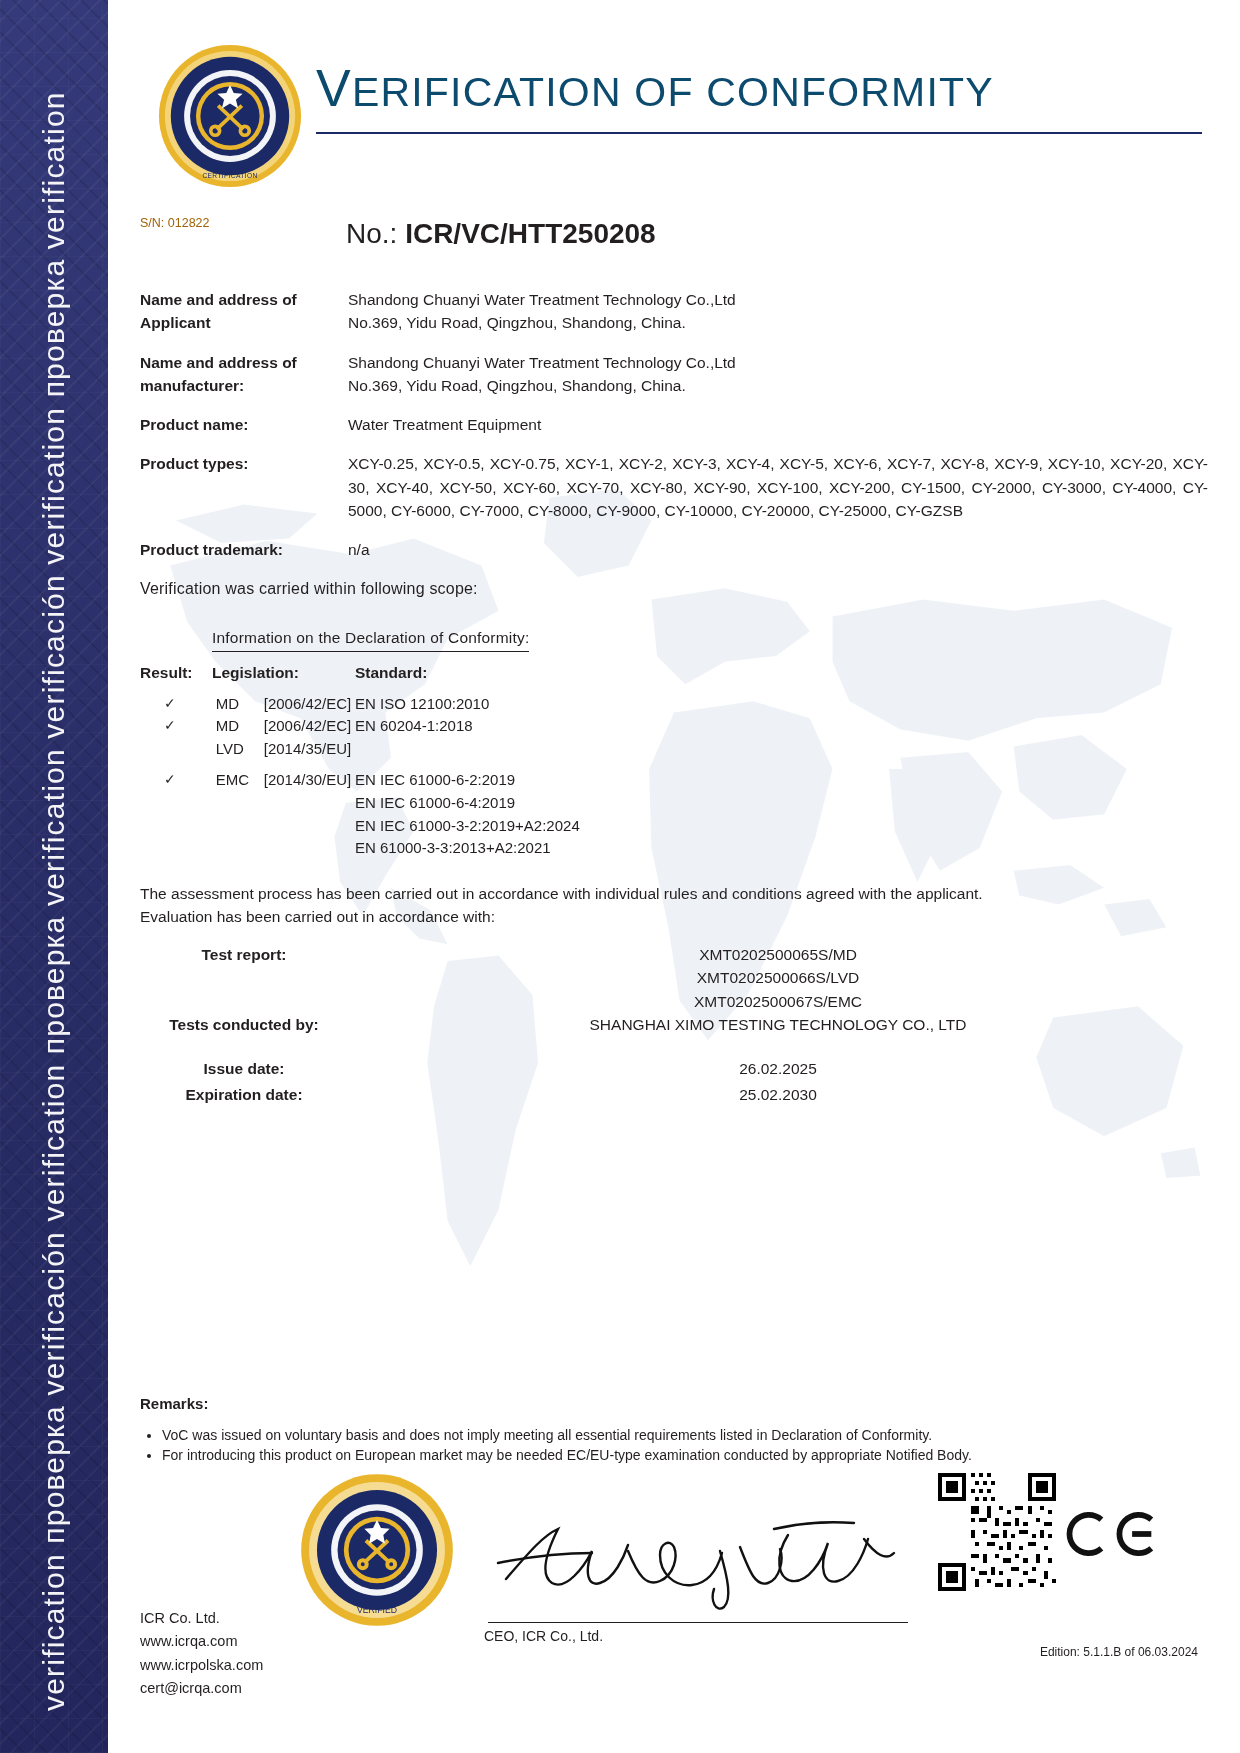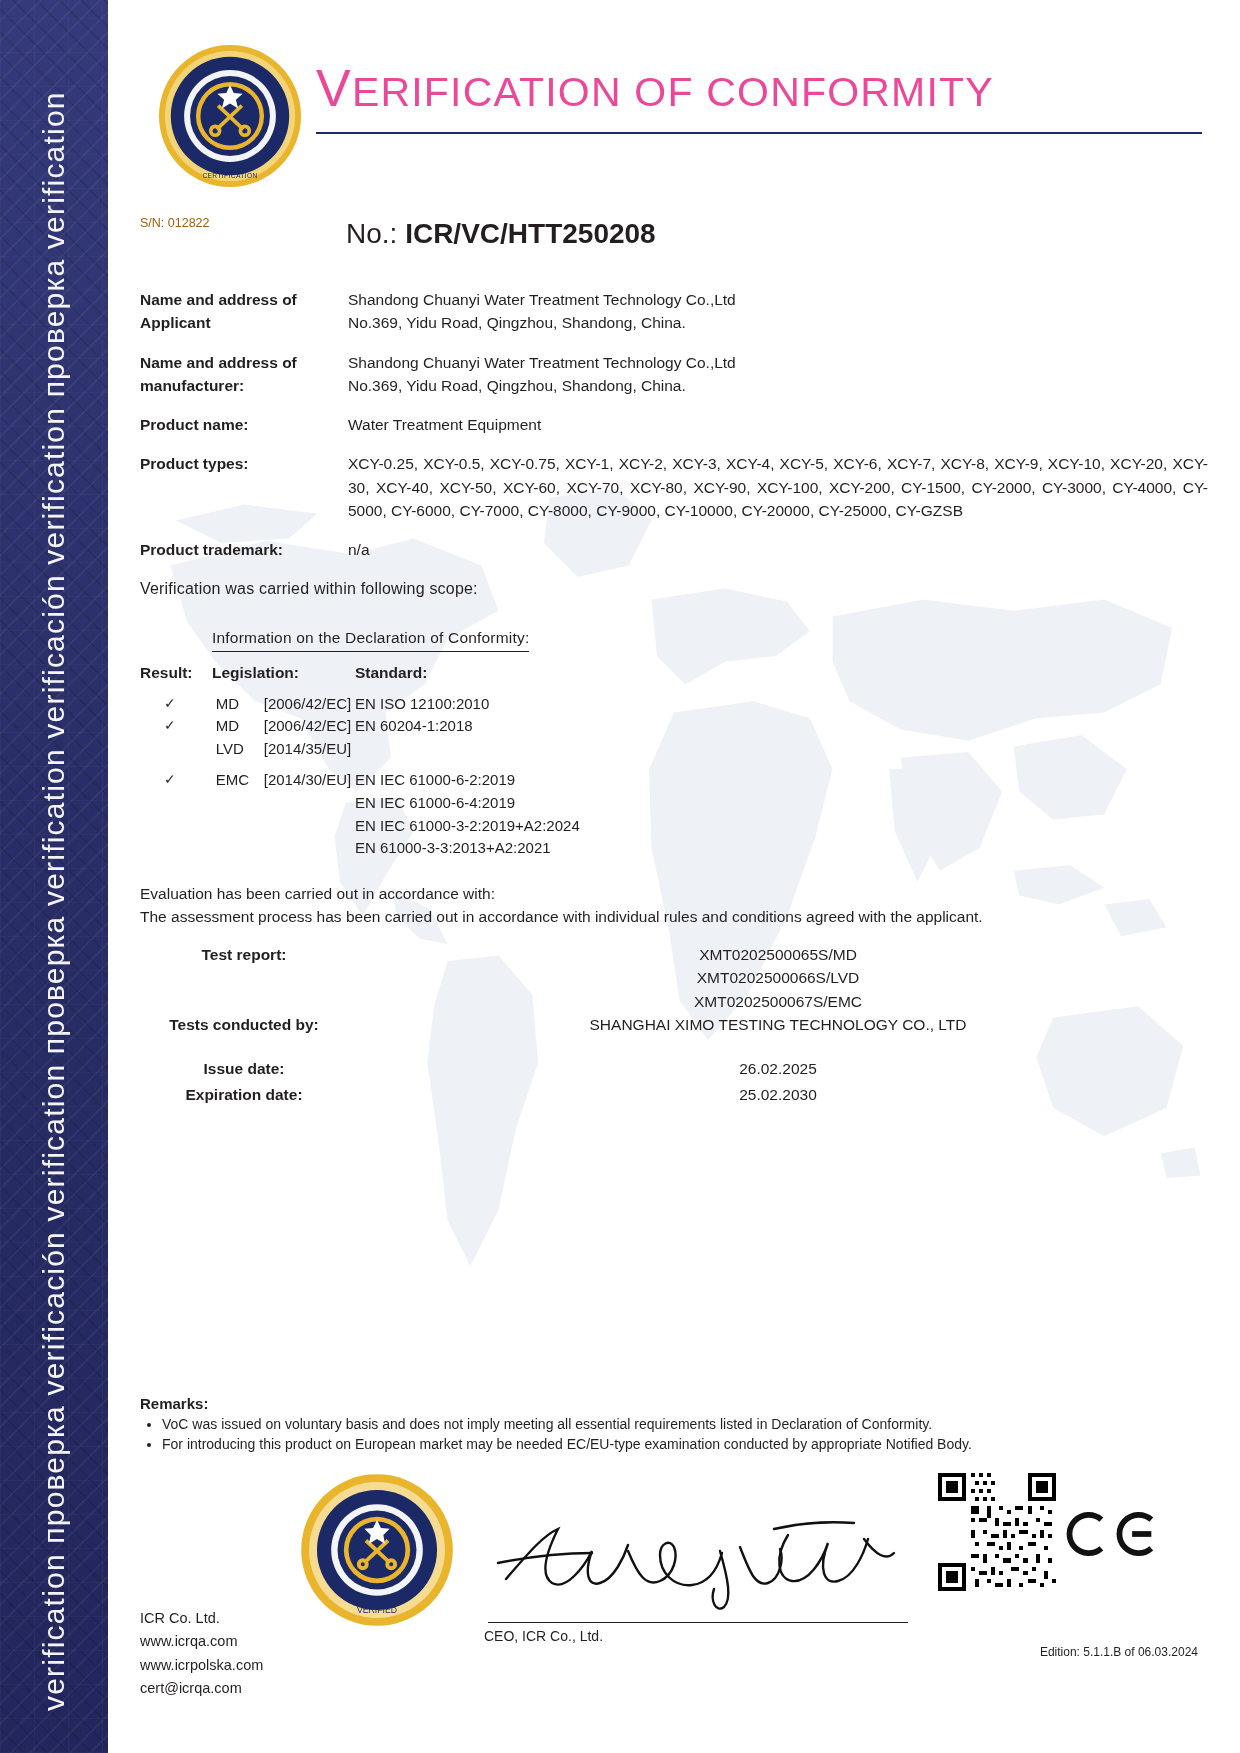--- a/index.html
+++ b/index.html
@@ -76,21 +76,21 @@
     padding-top: 34px;
   }
   .seal-top {
     position: absolute; left: 48px; top: 42px;
     width: 148px; height: 148px;
   }
   .title {
     position: absolute;
     left: 208px; top: 58px;
     width: 886px;
-    color: #ec4899;
+    color: #0c4a6e;
     font-size: 41px;
     letter-spacing: 1.2px;
     white-space: nowrap;
     font-weight: 400;
     font-variant: small-caps;
     text-transform: none;
   }
   .title .cap { font-size: 52px; }
   .title-rule {
     position: absolute;
@@ -186,21 +186,21 @@
   .dates .kv { margin-bottom: 3px; }
 
   
   .remarks {
     position: absolute;
     left: 32px; top: 1395px;
     width: 1062px;
     font-size: 14px;
   }
   .remarks .rt { font-weight: bold; font-size: 15px; }
-  .remarks ul { margin: 3px 0 0 0; padding-left: 22px; }
+  .remarks ul { margin: 14px 0 0 0; padding-left: 22px; }
   .remarks li { margin: 1px 0; line-height: 1.38; }
 
   
   .footer { position: absolute; left: 0; top: 1455px; width: 1132px; height: 298px; }
   .seal-bottom { position: absolute; left: 190px; top: 16px; width: 158px; height: 158px; }
   .sig {
     position: absolute; left: 380px; top: 40px; width: 420px; height: 120px;
   }
   .sig-line {
     position: absolute; left: 380px; top: 167px; width: 420px; height: 1px; background: #231f20;
@@ -380,22 +380,22 @@
         <div class="c-std">
           <div>EN IEC 61000-6-2:2019</div>
           <div>EN IEC 61000-6-4:2019</div>
           <div>EN IEC 61000-3-2:2019+A2:2024</div>
           <div>EN 61000-3-3:2013+A2:2021</div>
         </div>
       </div>
     </div>
 
     <div class="assess">
+      <div>The assessment process has been carried out in accordance with individual rules and conditions agreed with the applicant.</div>
       <div>Evaluation has been carried out in accordance with:</div>
-      <div>The assessment process has been carried out in accordance with individual rules and conditions agreed with the applicant.</div>
     </div>
 
     <div style="margin-top:14px;">
       <div class="kv">
         <div class="lbl">Test report:</div>
         <div class="val">
           <div>XMT0202500065S/MD</div>
           <div>XMT0202500066S/LVD</div>
           <div>XMT0202500067S/EMC</div>
         </div>

